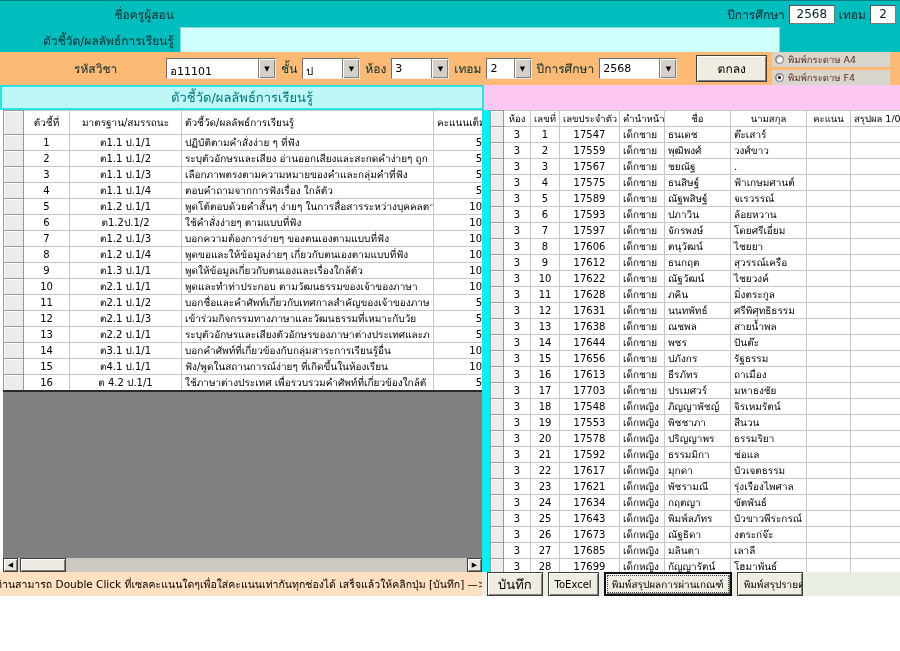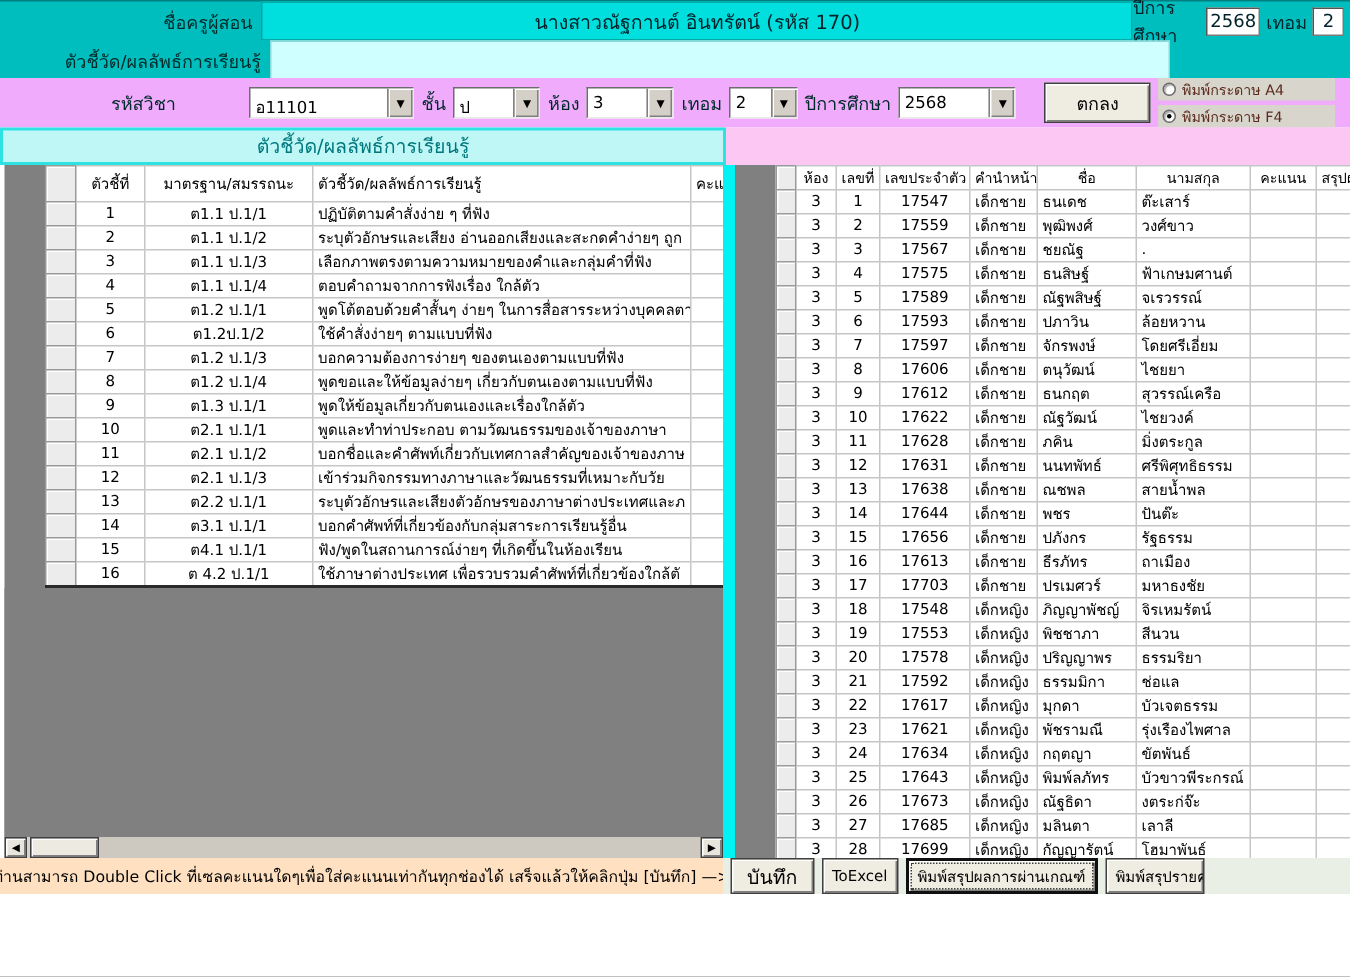--- a/index.html
+++ b/index.html
@@ -17,21 +17,21 @@
   .name-box { width:600px; background:#00DEDE; border:1px solid #00a8a8; display:flex; align-items:center; justify-content:center; font-size:13px; color:#00222a; }
   .pale-box { width:600px; background:#CFFFFF; border:1px solid #8adada; }
   .year-term { flex:1; display:flex; align-items:center; justify-content:flex-end; gap:4px; padding-right:4px; font-size:12px; color:#00222a; }
   .mini-input { background:#fff; border:1px solid #7a7a7a; border-top-color:#555; border-left-color:#555; text-align:center; font-size:12px; height:19px; display:flex; align-items:center; justify-content:center; }
   .mini-input.w46 { width:46px; }
   .mini-input.w26 { width:26px; }
 
   .gap-white { height:4px; background:#fff; }
 
   
-  .controls-band { height:42px; background:#f0abfc; display:flex; align-items:center; padding-left:74px; gap:5px; }
+  .controls-band { height:42px; background:#fdba74; display:flex; align-items:center; padding-left:74px; gap:5px; }
   .clabel { font-size:12px; color:#002a2a; white-space:nowrap; }
   .combo { display:flex; height:21px; background:#fff; border:1px solid #6d6d6d; border-bottom-color:#e8e8e8; border-right-color:#e8e8e8; }
   .combo .val { flex:1; font-size:11px; padding:3px 3px 0 3px; overflow:hidden; white-space:nowrap; }
   .combo .btn { width:17px; background:#D4D0C8; border-left:1px solid #808080; display:flex; align-items:center; justify-content:center; font-size:7px; color:#000; box-shadow:inset 1px 1px 0 #fff, inset -1px -1px 0 #808080; }
   .combo.w115 { width:112px;margin-left:44px; } .combo.w58 { width:58px;gap:28px; } .combo.w46 { width:46px; } .combo.w80 { width:80px; }
   .ok-button { margin-left:14px; width:72px; height:27px; background:#EFEDE2; border:1px solid #404040; box-shadow:inset 1px 1px 0 #fff, inset -1px -1px 0 #808080; font-size:12px; font-family:inherit; }
   .radio-panel { margin-left:auto; margin-right:10px; display:flex; flex-direction:column; gap:3px; }
   .radio-row { width:118px; height:15px; background:#D8D6CC; display:flex; align-items:center; gap:4px; padding:4px 3px; }
   .radio-circle { width:9px; height:9px; border-radius:50%; background:#fff; border:1px solid #6a6a6a; box-shadow:inset 1px 1px 1px #aaa; position:relative; flex:none; }
   .radio-circle.checked::after { content:""; position:absolute; left:2px; top:2px; width:3px; height:3px; border-radius:50%; background:#000; }
@@ -41,21 +41,21 @@
   .pink-band { height:26px; background:#FDC7F3; }
   .title-row { height:27px; display:flex; background:#FDC7F3; }
   .title-band { width:484px; background:#BFF7F7; border:2px solid #2ee2e2; display:flex; align-items:center; justify-content:center; color:#00787d; font-size:13px; }
 
   
   .main { height:462px; display:flex; background:#808080; }
   .left-panel { width:482px; background:#808080; display:flex; flex-direction:column; border-left:3px solid #fff; }
   .divider { width:8px; background:#00F2F2; }
   .right-panel { width:410px; background:#808080; display:flex; flex-direction:column; }
 
-  table { border-collapse:collapse; table-layout:fixed; background:#fff; width:100%;margin-left:27px; }
+  table { border-collapse:collapse; table-layout:fixed; background:#fff; width:100%; }
   td,th { border:1px solid #C6C6C6; font-weight:normal; font-size:10px; overflow:hidden; white-space:nowrap; padding:0 3px; }
   .sel-cell { background:#ECECEC; border:1px solid #9a9a9a; box-shadow:inset 1px 1px 0 #fff; padding:0; }
   .ind-table th { height:24px; text-align:center; }
   .ind-table td { height:13.5px; }
   .ind-table .c-no { text-align:center; }
   .ind-table .c-std { text-align:center; }
   .ind-table .c-text { text-align:left; }
   .ind-table .c-max { text-align:right; }
   .ind-table th.c-text { text-align:left; }
   .stu-table th { height:13px; text-align:center; font-size:9.5px; }
@@ -84,21 +84,20 @@
 </head>
 <body>
 
 <div class="window">
 
   <div class="top-strip"></div>
 
   <div class="header-band">
     <div class="hrow">
       <div class="hlabel">ชื่อครูผู้สอน</div>
-      <div class="name-box">นางสาวณัฐกานต์ อินทรัตน์ (รหัส 170)</div>
       <div class="year-term">
         <span>ปีการศึกษา</span>
         <div class="mini-input w46">2568</div>
         <span>เทอม</span>
         <div class="mini-input w26">2</div>
       </div>
     </div>
     <div class="hrow">
       <div class="hlabel">ตัวชี้วัด/ผลลัพธ์การเรียนรู้</div>
       <div class="pale-box"></div>

